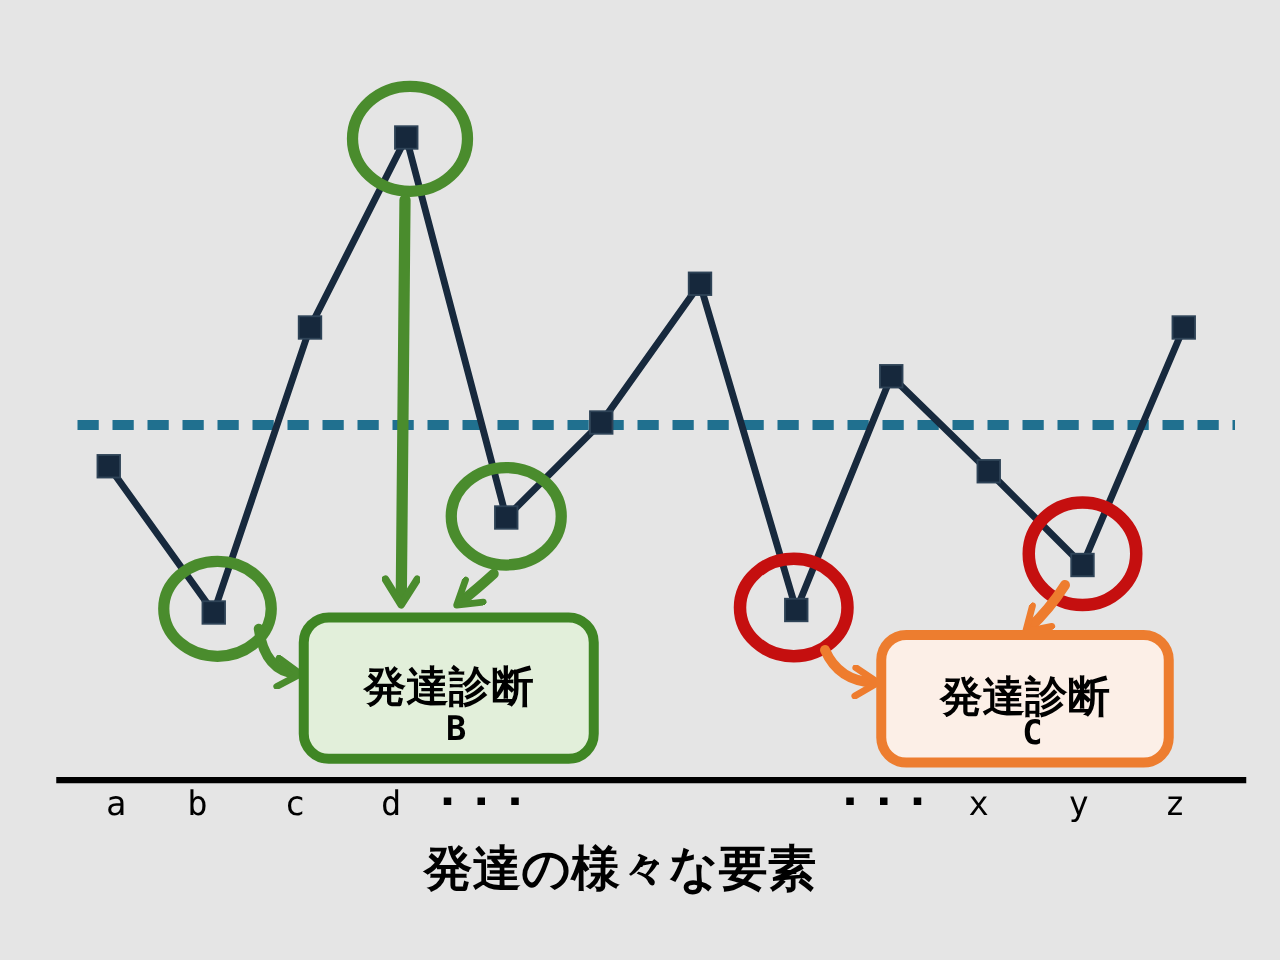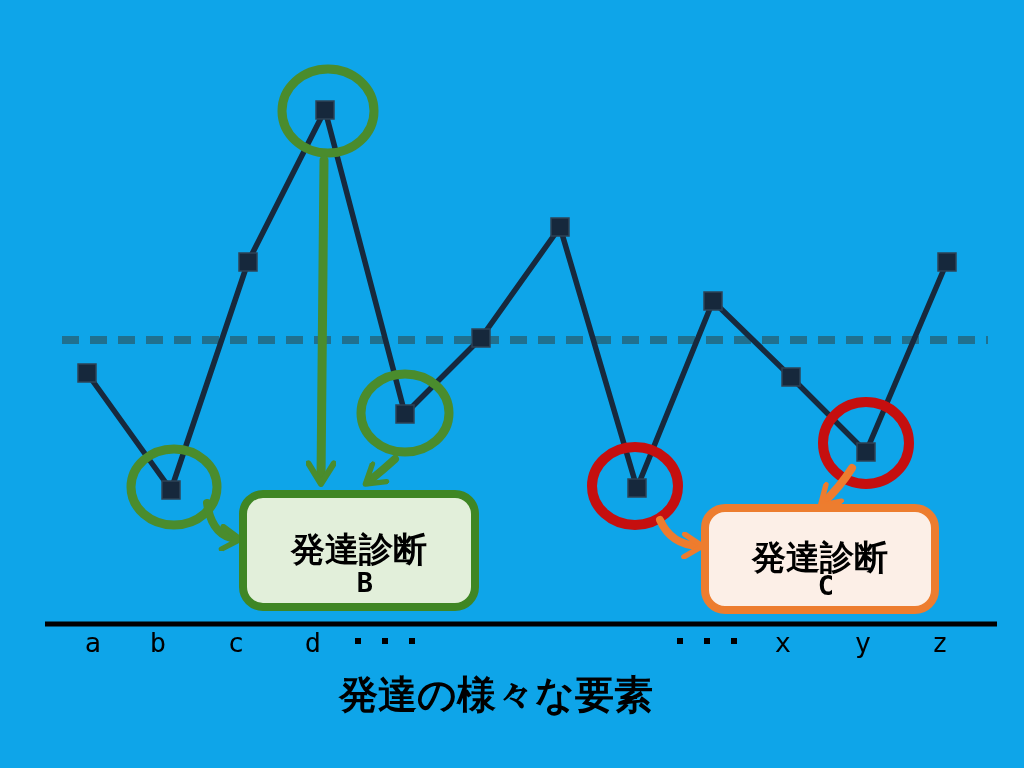--- a/index.html
+++ b/index.html
@@ -1,16 +1,16 @@
 <!DOCTYPE html>
 <html><head>
 <meta charset="utf-8">
 <style>
   html,body{margin:0;padding:0;background:#ffffff;}
-  .canvas{position:relative;width:1024px;height:768px;background:#0ea5e9;overflow:hidden;
+  .canvas{position:relative;width:1024px;height:768px;background:#e5e5e5;overflow:hidden;
           font-family:"Liberation Sans","DejaVu Sans",sans-serif;}
   svg{position:absolute;left:0;top:0;}
   text{user-select:none;}
   .title-text{font-family:"Liberation Sans","DejaVu Sans",sans-serif;font-weight:bold;font-size:39px;fill:#000000;}
 </style>
 </head>
 <body>
 
 <div class="canvas">
   <svg id="scene" width="1024" height="768" viewBox="0 0 1024 768">

